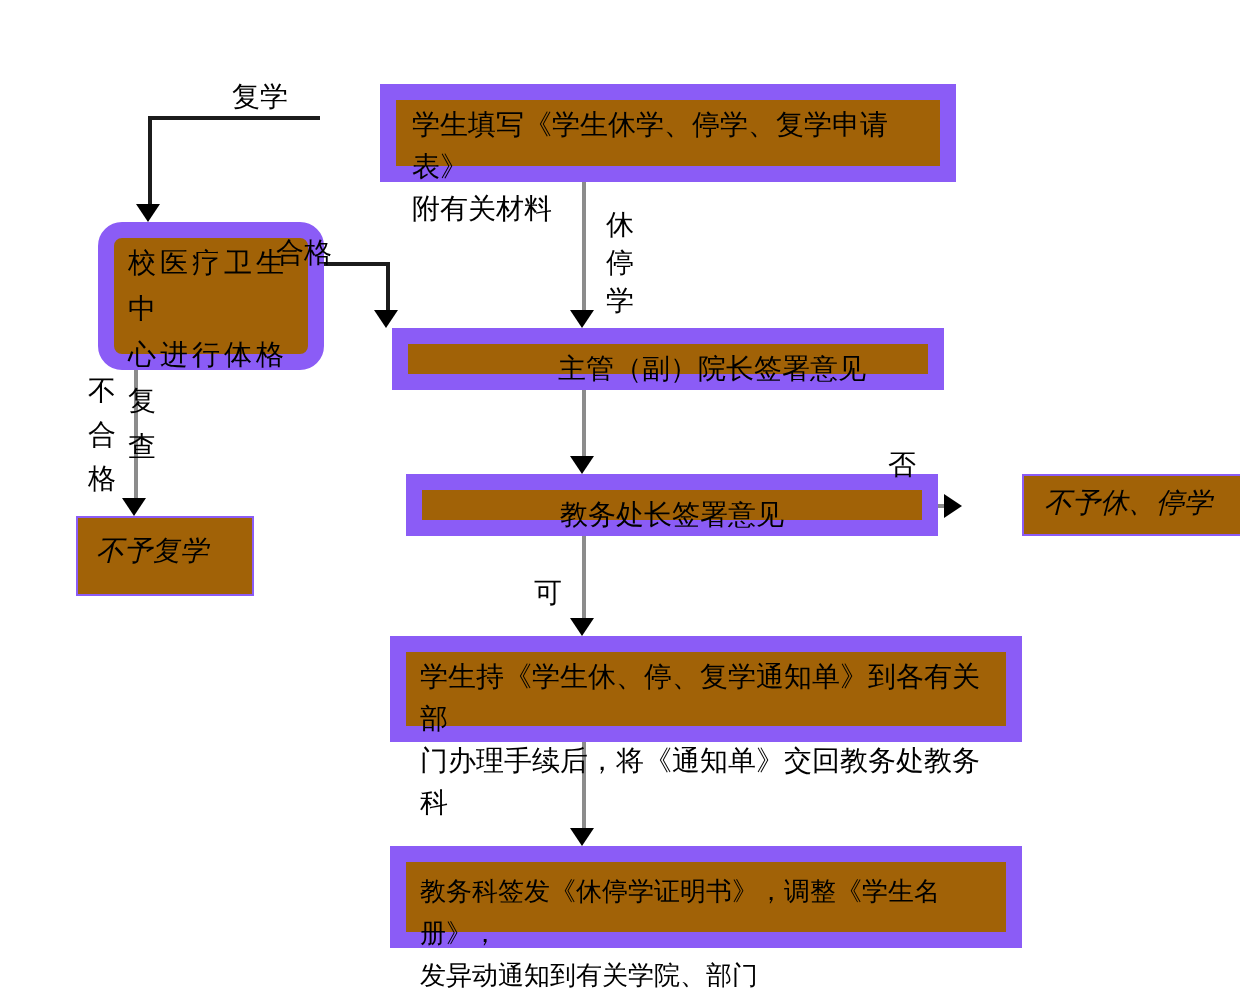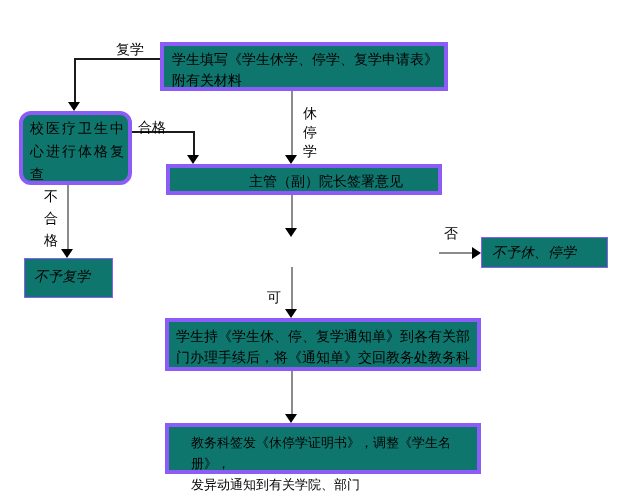--- a/index.html
+++ b/index.html
@@ -7,25 +7,26 @@
     position:relative;
     width:620px;height:495px;
     background:#ffffff;
     font-family:"DejaVu Sans","Liberation Sans",sans-serif;
     color:#000;
     overflow:hidden;
   }
   .box{
     position:absolute;
     box-sizing:border-box;
-    border:4px solid #8b5cf6;
-    background:#0f766e;
+    border:8px solid #8b5cf6;
+    background:#a16207;
     font-size:14px;
     line-height:21px;
     white-space:pre-line;
+    margin-left:30px;
   }
   .thin{border-width:1px;font-style:italic;}
   .label{
     position:absolute;
     font-size:14px;
     line-height:15px;
     white-space:pre-line;
   }
   .hline{position:absolute;height:2px;background:#8c8c8c;}
   .vline{position:absolute;width:2px;background:#8c8c8c;}
@@ -42,23 +43,23 @@
     border-bottom:6px solid transparent;
     border-left:9px solid #000;
   }
 
   
   #box-application     {left:160px;top:42px;width:288px;height:49px;padding:3px 6px 0 8px;}
   #box-medical         {left:19px;top:111px;width:113px;height:74px;padding:2px 0 0 7px;letter-spacing:2px;line-height:23px;border-radius:12px;}
   #box-dean            {left:166px;top:164px;width:276px;height:31px;text-align:center;line-height:27px;padding-left:44px;}
   #box-registrar       {left:173px;top:237px;width:266px;height:31px;text-align:center;line-height:27px;}
   #box-deny-leave      {left:481px;top:237px;width:127px;height:31px;padding-left:10px;line-height:29px;}
-  #box-deny-resume     {left:24px;top:258px;width:89px;height:40px;padding:7px 0 0 9px;}
-  #box-notice          {left:165px;top:318px;width:316px;height:53px;padding:4px 0 0 7px;}
-  #box-certificate     {left:165px;top:423px;width:316px;height:51px;padding:5px 0 0 22px;font-size:13px;}
+  #box-deny-resume     {left:8px;top:258px;width:89px;height:40px;padding:7px 0 0 9px;}
+  #box-notice          {left:165px;top:318px;width:316px;height:53px;padding:4px 0 0 7px;font-family:Liberation Mono, monospace;}
+  #box-certificate     {left:165px;top:423px;width:316px;height:51px;padding:5px 0 0 7px;font-size:13px;}
 
   
   #label-resume        {left:116px;top:42px;}
   #label-qualified     {left:138px;top:100px;margin-top:20px;}
   #label-leave-suspend {left:303px;top:104px;line-height:19px;}
   #label-unqualified   {left:44px;top:185px;line-height:22px;}
   #label-approve       {left:267px;top:290px;}
   #label-deny          {left:444px;top:226px;}
 </style>
 </head>
@@ -91,20 +92,21 @@
 
   <div class="vline" style="left:291px;top:370px;height:44px;"></div>
   <div class="arrow-down" style="left:285px;top:414px;"></div>
 
   <div class="box" id="box-application">学生填写《学生休学、停学、复学申请表》
 附有关材料</div>
   <div class="box" id="box-medical">校医疗卫生中
 心进行体格复
 查</div>
   <div class="box" id="box-dean">主管（副）院长签署意见</div>
+  <div class="box" id="box-registrar">教务处长签署意见</div>
   <div class="box thin" id="box-deny-leave">不予休、停学</div>
   <div class="box thin" id="box-deny-resume">不予复学</div>
   <div class="box" id="box-notice">学生持《学生休、停、复学通知单》到各有关部
 门办理手续后，将《通知单》交回教务处教务科</div>
   <div class="box" id="box-certificate">教务科签发《休停学证明书》，调整《学生名册》，
 发异动通知到有关学院、部门</div>
 
   <div class="label" id="label-resume">复学</div>
   <div class="label" id="label-qualified">合格</div>
   <div class="label" id="label-leave-suspend">休

